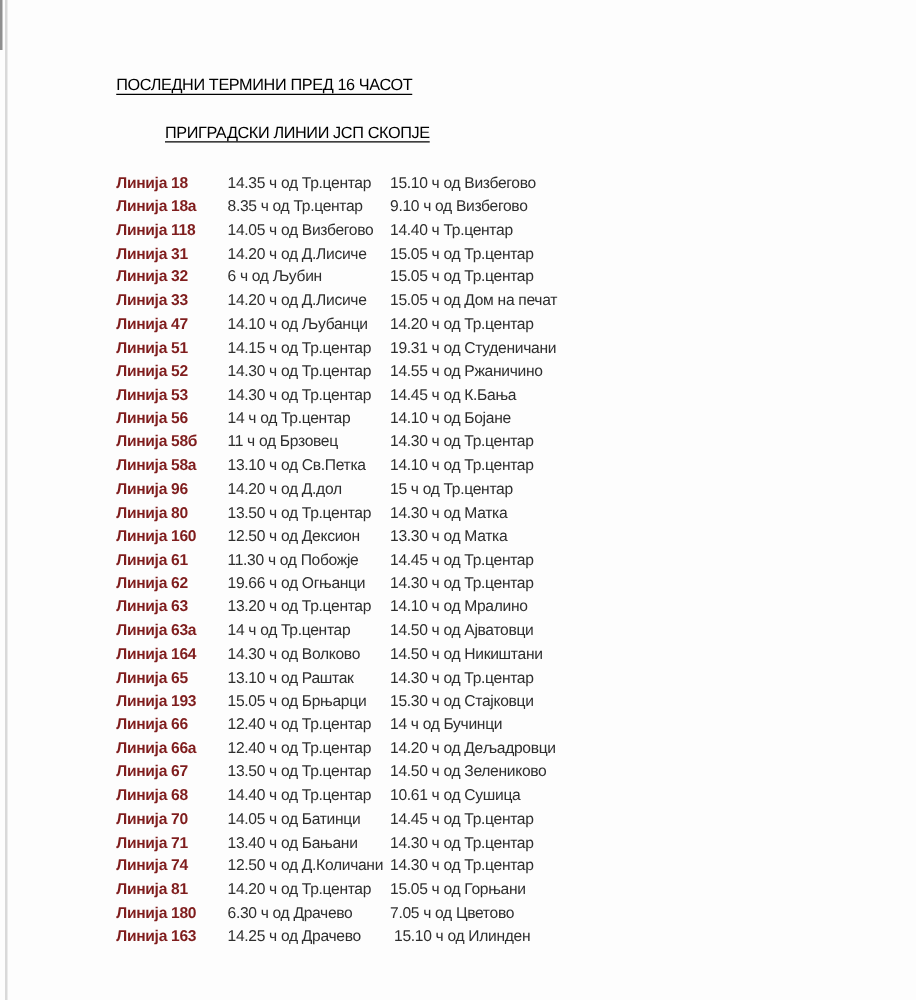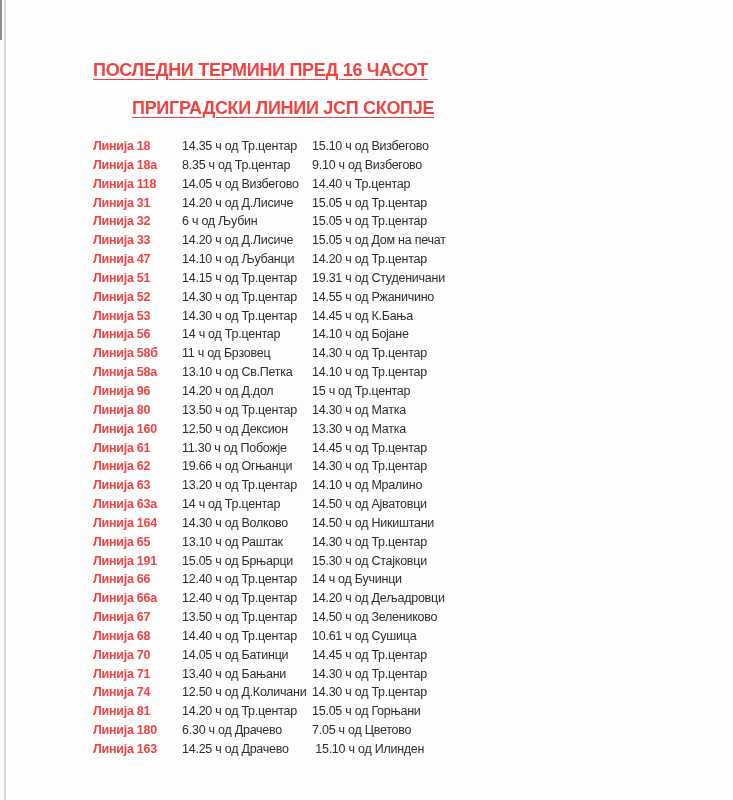--- a/index.html
+++ b/index.html
@@ -30,23 +30,23 @@
     position: absolute;
     left: 0;
     top: 0;
     width: 2px;
     height: 40px;
     background: #8f8f8f;
   }
   .heading {
     position: absolute;
     left: 93px;
-    font-size: 18px;
-    font-weight: bold;
-    color: #ef4444;
+    font-size: 13px;
+    font-weight: normal;
+    color: #000000;
     letter-spacing: -0.3px;
     text-decoration: underline;
     text-decoration-thickness: 1.4px;
     text-underline-offset: 3px;
     white-space: pre;
   }
   .heading-1 { top: 60px; }
   .heading-2 { top: 98px; margin-left: 39px; }
   .schedule {
     position: absolute;
@@ -60,21 +60,21 @@
   .schedule .row { display: contents; }
   .cell {
     font-size: 12.5px;
     color: #2e2e2e;
     letter-spacing: -0.25px;
     white-space: pre;
     line-height: 18.85px;
   }
   .cell.line-label {
     font-weight: bold;
-    color: #ef4444;
+    color: #7f1d1d;
   }
 </style>
 </head>
 <body>
 
 <div class="page">
 
   <div class="corner-mark"></div>
   <div class="edge-line"></div>
 
@@ -188,21 +188,21 @@
       <span class="cell line-label">Линија 164</span>
       <span class="cell">14.30 ч од Волково</span>
       <span class="cell">14.50 ч од Никиштани</span>
     </div>
       <div class="row">
       <span class="cell line-label">Линија 65</span>
       <span class="cell">13.10 ч од Раштак</span>
       <span class="cell">14.30 ч од Тр.центар</span>
     </div>
       <div class="row">
-      <span class="cell line-label">Линија 191</span>
+      <span class="cell line-label">Линија 193</span>
       <span class="cell">15.05 ч од Брњарци</span>
       <span class="cell">15.30 ч од Стајковци</span>
     </div>
       <div class="row">
       <span class="cell line-label">Линија 66</span>
       <span class="cell">12.40 ч од Тр.центар</span>
       <span class="cell">14 ч од Бучинци</span>
     </div>
       <div class="row">
       <span class="cell line-label">Линија 66а</span>

